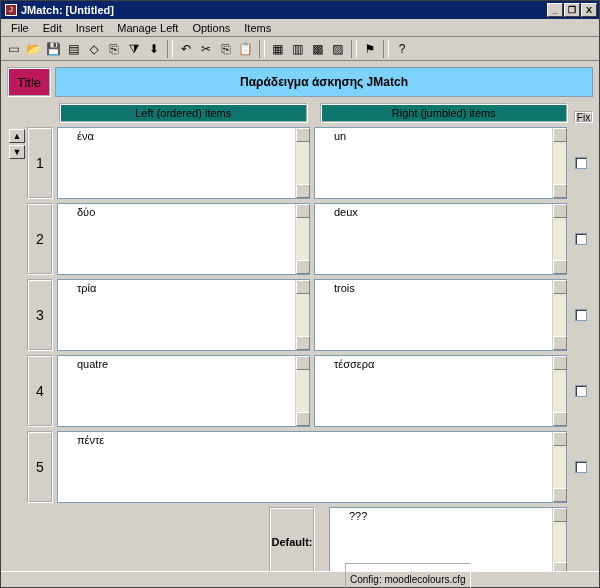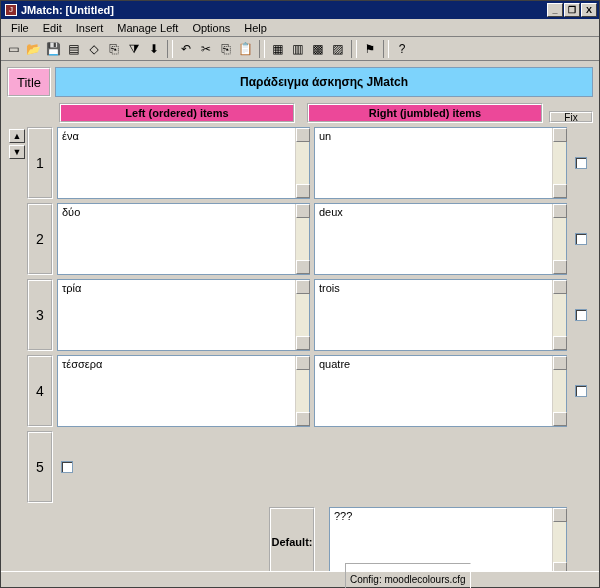--- a/index.html
+++ b/index.html
@@ -43,55 +43,55 @@
     width:18px; height:18px; display:flex; align-items:center; justify-content:center;
     font-size:12px; line-height:1;
   }
   .tsep { width:6px; height:18px; border-left:1px solid #808080; border-right:1px solid #fff; margin:0 2px; }
   
   .client { position:relative; height:calc(100% - 18px - 18px - 24px - 16px); padding:6px 6px 0 6px; overflow:hidden;}
   .row { display:flex; align-items:stretch; margin-bottom:4px; }
   
   .title-row { height:30px; }
   .title-label {
-    width:44px; background:#f9a8d4; display:flex; align-items:center; justify-content:center;
+    width:44px; background:#be185d; display:flex; align-items:center; justify-content:center;
     font-size:13px; border:2px groove #fff; margin-right:4px;
   }
   .title-input {
     flex:1; background:#7dd3fc; border:1px solid #7f9db9; text-align:center;
     font-weight:bold; font-size:12px; padding:8px;
   }
   
   .hdr-row { height:20px; margin-top:6px;}
   .gutter-col { width:20px; }
   .num-col { width:26px; }
   .fix-col { width:24px; }
   .hdr-cell {
-    flex:1; border:2px groove #fff; background:#ec4899;
-    display:flex; align-items:center; justify-content:center; font-weight:bold;
+    flex:1; border:2px groove #fff; background:#0f766e;
+    display:flex; align-items:center; justify-content:center; font-weight:normal;
     margin:0 6px;
   }
-  .fix-hdr { width:44px; border:2px groove #fff; display:flex; align-items:center; justify-content:center; font-size:10px;margin-top:8px;}
+  .fix-hdr { width:19px; border:2px groove #fff; display:flex; align-items:center; justify-content:center; font-size:10px;margin-top:8px;}
   
   .item-row { height:72px; }
   .arrow-col { width:20px; display:flex; flex-direction:column; gap:2px; align-items:center; justify-content:flex-start; padding-top:2px;}
   .arrow-btn {
     width:16px; height:14px; background:#d4d0c8;
     border:1px solid #fff; border-right-color:#404040; border-bottom-color:#404040;
     font-size:9px; text-align:center; line-height:12px;
   }
   .num-cell {
     width:26px; border:2px groove #fff; background:#d4d0c8;
     display:flex; align-items:center; justify-content:center; font-size:14px;
     margin-right:2px;
   }
   .ta-wrap { flex:1; position:relative; margin:0 2px; display:flex;}
   .ta {
     flex:1; resize:none; font-family:Tahoma,Arial; font-size:11px;
-    border:1px solid #7f9db9; background:#fff; padding:2px 16px 2px 4px;
+    border:1px solid #7f9db9; background:#fff; padding:2px 16px 2px 19px;
     overflow:hidden;
   }
   .sbar { position:absolute; right:1px; top:1px; bottom:1px; width:14px; background:#ece9d8;
           border-left:1px solid #d4d0c8;}
   .sbar::before, .sbar::after {
     content:""; position:absolute; left:0; width:14px; height:14px; background:#d4d0c8;
     border:1px solid #fff; border-right-color:#808080; border-bottom-color:#808080; box-sizing:border-box;
   }
   .sbar::before { top:0; }
   .sbar::after { bottom:0; }
@@ -126,21 +126,21 @@
     <div class="winbtn">X</div>
   </div>
 </div>
 
 <div class="menubar">
   <div class="menuitem">File</div>
   <div class="menuitem">Edit</div>
   <div class="menuitem">Insert</div>
   <div class="menuitem">Manage Left</div>
   <div class="menuitem">Options</div>
-  <div class="menuitem">Help</div>
+  <div class="menuitem">Items</div>
 </div>
 
 <div class="toolbar" id="toolbar">
     <div class="tbtn">▭</div>
     <div class="tbtn">📂</div>
     <div class="tbtn">💾</div>
     <div class="tbtn">▤</div>
     <div class="tbtn">◇</div>
     <div class="tbtn">⎘</div>
     <div class="tbtn">⧩</div>
@@ -222,34 +222,38 @@
           <div class="sbar"></div>
         </div>
         <div class="fix-cell">
           <div class="chk"></div>
         </div>
       </div>
       <div class="row item-row">
         <div class="arrow-col"></div>
         <div class="num-cell">4</div>
         <div class="ta-wrap">
+          <textarea class="ta" style="">quatre</textarea>
+          <div class="sbar"></div>
+        </div>
+        <div class="ta-wrap">
           <textarea class="ta" style="">τέσσερα</textarea>
           <div class="sbar"></div>
         </div>
-        <div class="ta-wrap">
-          <textarea class="ta" style="">quatre</textarea>
-          <div class="sbar"></div>
-        </div>
         <div class="fix-cell">
           <div class="chk"></div>
         </div>
       </div>
       <div class="row item-row">
         <div class="arrow-col"></div>
         <div class="num-cell">5</div>
+        <div class="ta-wrap">
+          <textarea class="ta" style="">πέντε</textarea>
+          <div class="sbar"></div>
+        </div>
         <div class="fix-cell">
           <div class="chk"></div>
         </div>
       </div>
     </div>
 
   <div class="row default-row">
     <div class="gutter-col"></div>
     <div style="flex:1; margin:0 2px;"></div>
     <div class="default-label">Default:</div>

